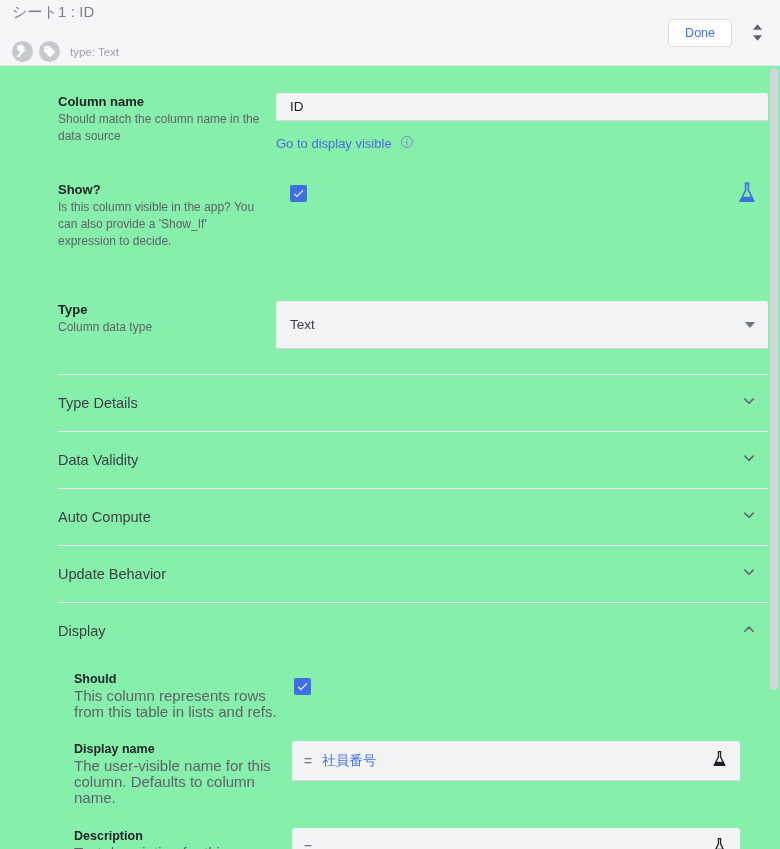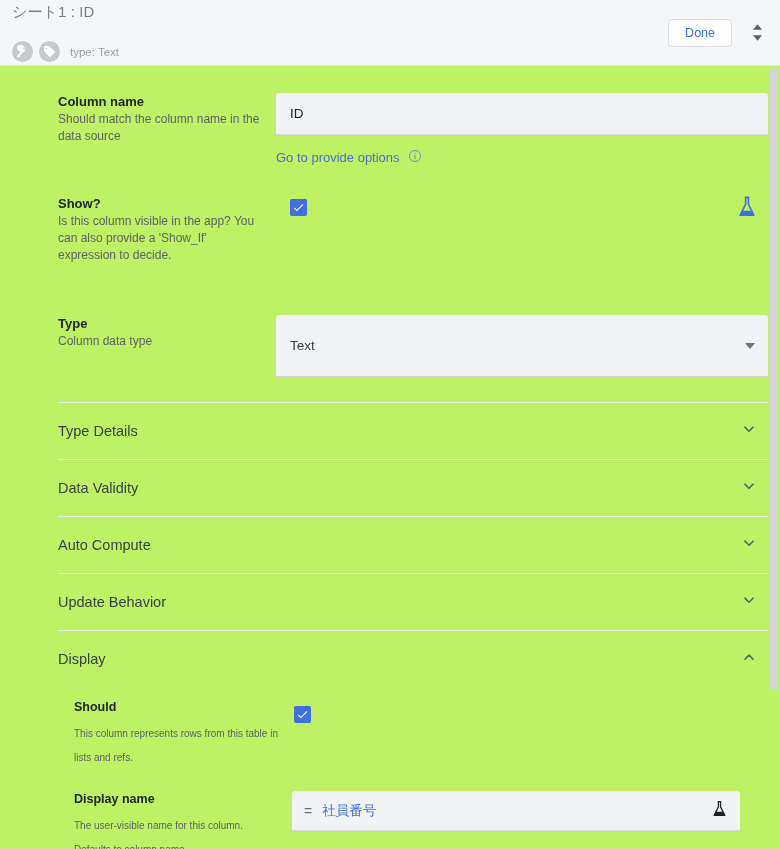--- a/index.html
+++ b/index.html
@@ -2,21 +2,21 @@
 <html><head>
 <meta charset="utf-8">
 <style>
   * { box-sizing: border-box; margin: 0; padding: 0; }
   html, body {
     width: 780px; height: 849px;
     font-family: "Liberation Sans", sans-serif;
     background: #ffffff;
     overflow: hidden;
   }
-  #root { position: relative; width: 780px; height: 849px; background:#bef264; }
+  #root { position: relative; width: 780px; height: 849px; background:#86efac; }
 
   
   .header {
     position: relative;
     height: 66px;
     background: #f5f6f8;
     border-bottom: 1px solid #e4e6ea;
     display: flex;
     align-items: center;
   }
@@ -111,33 +111,33 @@
     flex: 1 1 auto;
     position: relative;
   }
 
   
   .text-input {
     background: #f1f3f4;
     border: none;
     border-bottom: 1px solid #d8dade;
     border-radius: 3px 3px 0 0;
-    height: 42px;
+    height: 28px;
     width: 100%;
     font-size: 13.5px;
     color: #202124;
     padding: 0 14px;
     font-family: inherit;
     outline: none;
   }
   .select-box {
     background: #f1f3f4;
     border-bottom: 1px solid #cfd2d6;
     border-radius: 3px 3px 0 0;
-    height: 62px;
+    height: 48px;
     width: 100%;
     display: flex;
     align-items: center;
     padding: 0 14px;
     font-size: 13.5px;
     color: #3c4043;
     position: relative;
     cursor: pointer;
   }
   .caret {
@@ -200,24 +200,24 @@
   
   .sub-row { display: flex; padding: 0 12px 0 28px; }
   .sub-label { width: 218px; flex: 0 0 218px; padding-right: 14px; }
   .sub-title {
     font-size: 12.5px;
     font-weight: bold;
     color: #222428;
     line-height: 17px;
   }
   .sub-desc {
-    font-size: 10px;
+    font-size: 15px;
     color: #5f6368;
-    line-height: 24px;
-    margin-top: 6px;
+    line-height: 16px;
+    margin-top: 0;
   }
   .expr-box {
     background: #f1f3f4;
     border-bottom: 1px solid #d8dade;
     border-radius: 3px 3px 0 0;
     height: 40px;
     display: flex;
     align-items: center;
     padding: 0 12px;
     position: relative;
@@ -296,21 +296,21 @@
   <div class="body">
 
     <div class="row" style="padding-top:27px;">
       <div class="col-label">
         <div class="lbl-title">Column name</div>
         <div class="lbl-desc">Should match the column name in the data source</div>
       </div>
       <div class="col-field">
         <input class="text-input" type="text" value="ID" style="">
         <div class="link-row">
-          <span class="link">Go to provide options</span>
+          <span class="link">Go to display visible</span>
           <span class="info-icon">
             <svg width="14" height="14" viewBox="0 0 24 24">
                 <circle cx="12" cy="12" r="9.5" fill="none" stroke="#7b86c9" stroke-width="1.6"></circle>
                 <rect x="11.1" y="10.3" width="1.8" height="7" fill="#7b86c9"></rect>
                 <rect x="11.1" y="6.6" width="1.8" height="2" fill="#7b86c9"></rect>
               </svg>
           </span>
         </div>
       </div>
     </div>

